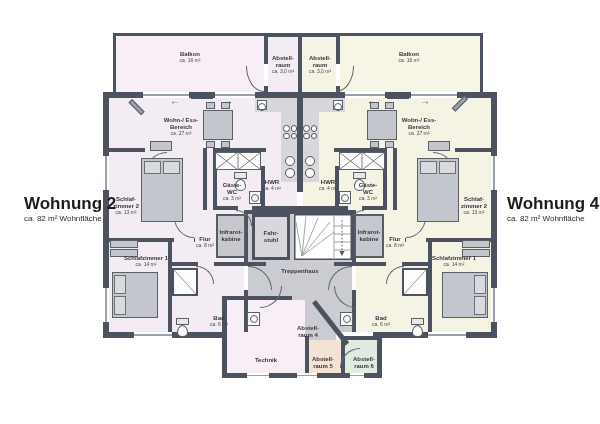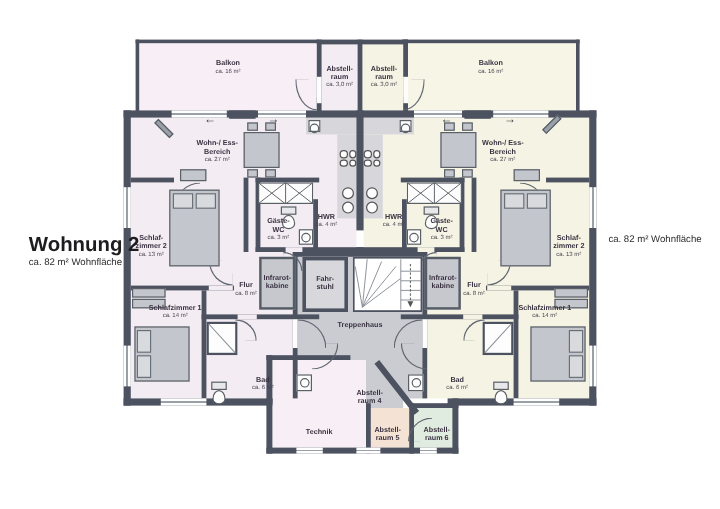--- a/index.html
+++ b/index.html
@@ -390,16 +390,17 @@
     </div>
   <div class="rl" style="left:364px;top:363px;width:28px">
       <span class="rn">Abstell-raum 6</span>
     </div>
 
   <div class="aptlabel" style="left:24px;top:195px">
     <span class="aptname">Wohnung 2</span>
     <span class="aptarea">ca. 82 m² Wohnfläche</span>
   </div>
   <div class="aptlabel" style="left:507px;top:195px">
+    <span class="aptname">Wohnung 4</span>
     <span class="aptarea">ca. 82 m² Wohnfläche</span>
   </div>
 
 </div>
 
 </body></html>

